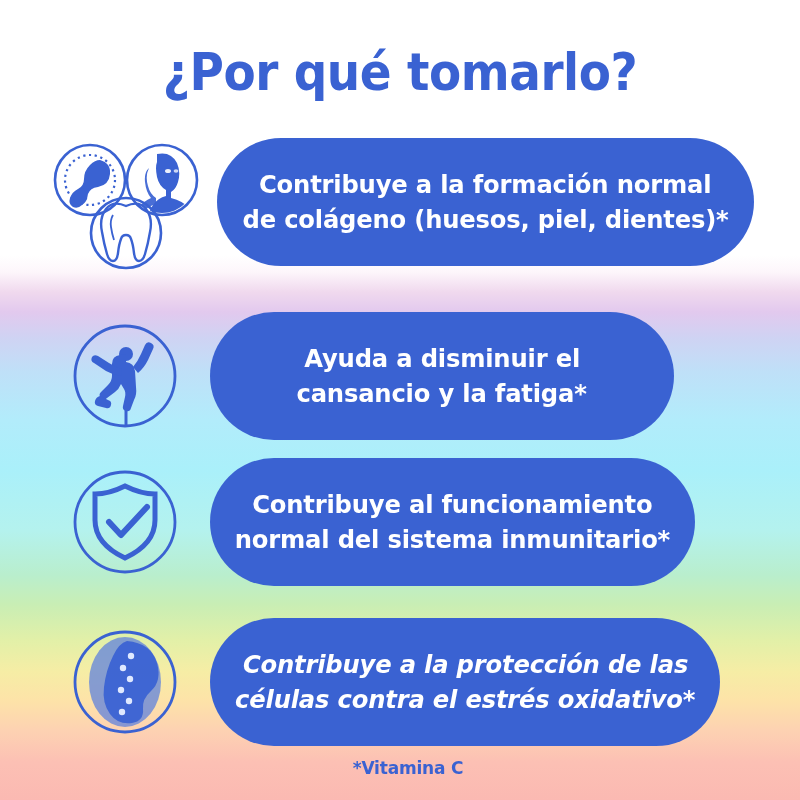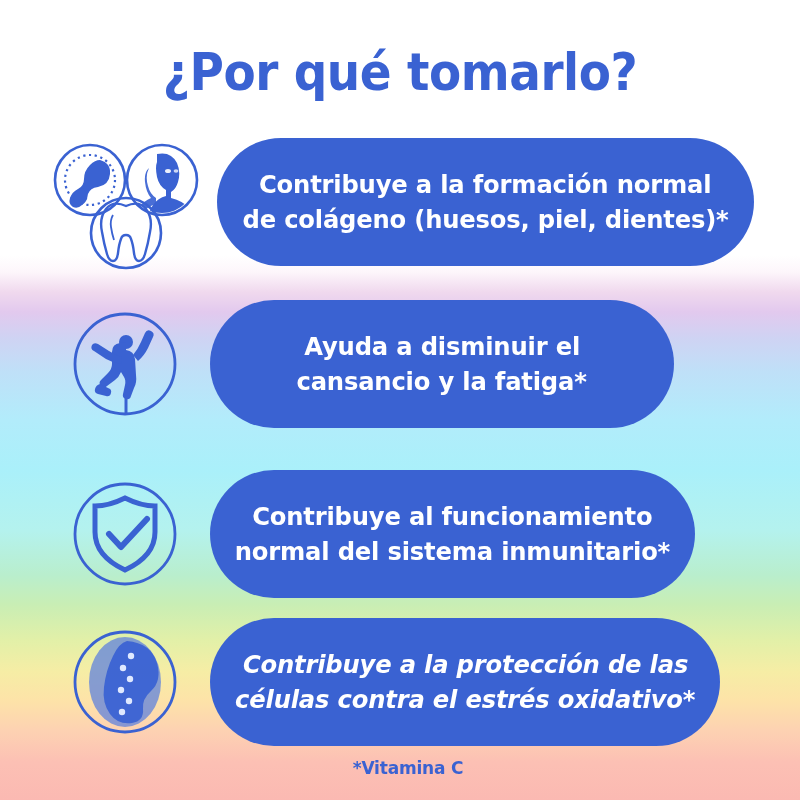--- a/index.html
+++ b/index.html
@@ -64,22 +64,22 @@
   
   .row {
     position: absolute;
     left: 0;
     width: 672px;
     height: 128px;
     display: flex;
     margin-left: 32px;
   }
   #row-0 { top: 138px; }
-  #row-1 { top: 300px; }
-  #row-2 { top: 470px; }
+  #row-1 { top: 312px; }
+  #row-2 { top: 458px; }
   #row-3 { top: 618px; font-style: italic; }
 
   
   .icon-zone {
     position: relative;
     width: 185px;
     height: 128px;
     flex: 0 0 185px;
     display: flex;
     align-items: center;

